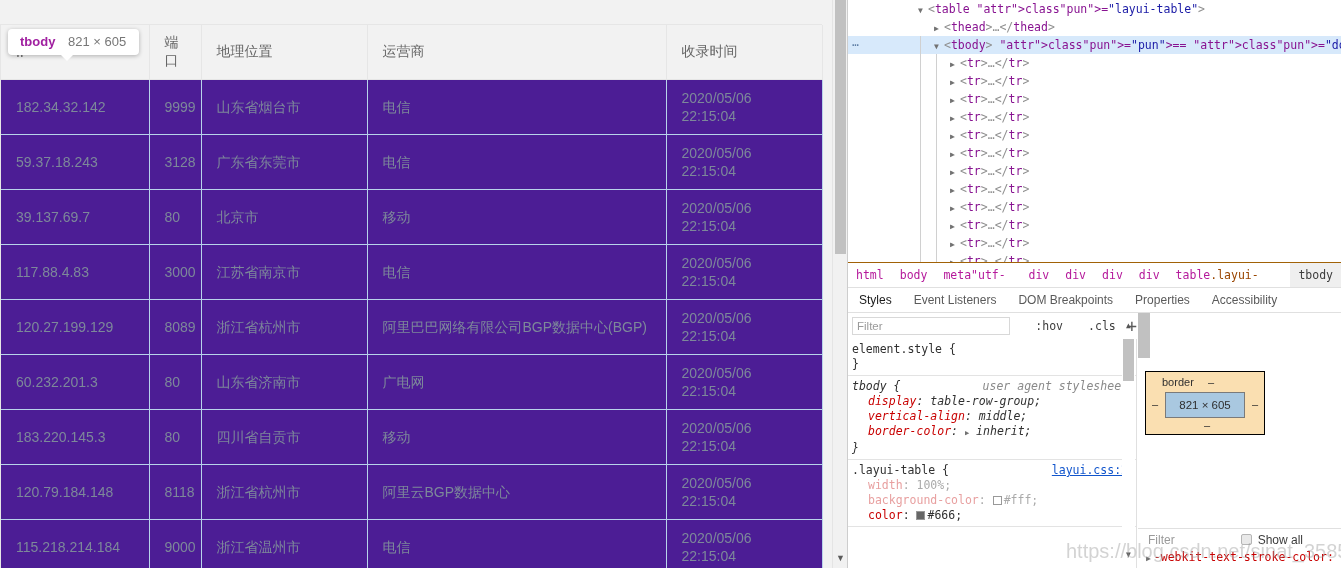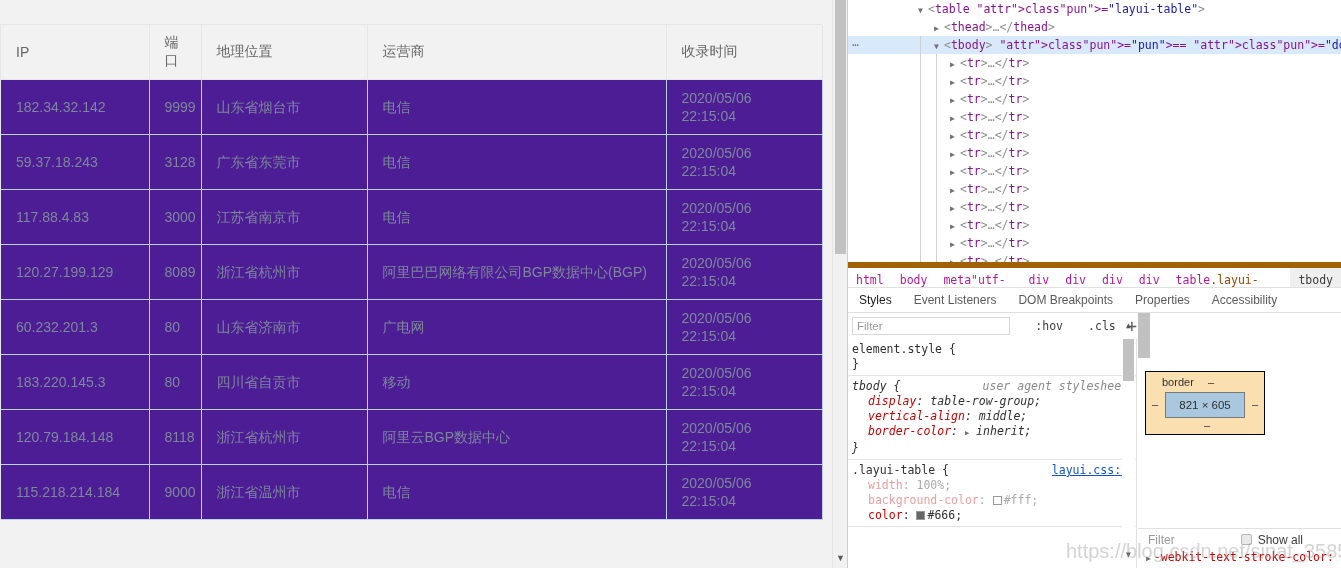--- a/index.html
+++ b/index.html
@@ -121,25 +121,25 @@
   .tri.open:before { content: "\25BC"; }
   .pun { color: #8f8f8f; }
   .tag { color: #881391; }
   .val { color: #1a1aa6; }
   .ellipsis-dots { color: #5f7fa6; letter-spacing: 1px; }
   .guide { position: absolute; top: 0; bottom: 0; width: 1px; background: #d0d0d0; }
 
   
   #crumbs {
     position: absolute; left: 0; top: 262px; right: 0; height: 25px;
-    border-top: 6px solid #a16207;
+    border-top: 1px solid #a16207;
     background: #ffffff;
     font-family: "DejaVu Sans Mono", "Liberation Mono", monospace;
     font-size: 11.5px;
-    display: flex; 
+    display: flex; align-items: center;
     overflow: hidden;
   }
   #crumbs .crumb { padding: 0 8px; color: #b5199b; height: 25px; line-height: 25px; }
   #crumbs .crumb.sel { background: #efefef; color: #3c3c3c; }
   #crumbs .crumb .cls { color: #994500; }
 
   
   #pane-tabs {
     position: absolute; left: 0; top: 287px; right: 0; height: 26px;
     border-top: 1px solid #e0e0e0;
@@ -302,20 +302,27 @@
                 <td>2020/05/06 22:15:04</td>
               </tr>
               <tr>
                 <td>59.37.18.243</td>
                 <td>3128</td>
                 <td>广东省东莞市</td>
                 <td>电信</td>
                 <td>2020/05/06 22:15:04</td>
               </tr>
               <tr>
+                <td>39.137.69.7</td>
+                <td>80</td>
+                <td>北京市</td>
+                <td>移动</td>
+                <td>2020/05/06 22:15:04</td>
+              </tr>
+              <tr>
                 <td>117.88.4.83</td>
                 <td>3000</td>
                 <td>江苏省南京市</td>
                 <td>电信</td>
                 <td>2020/05/06 22:15:04</td>
               </tr>
               <tr>
                 <td>120.27.199.129</td>
                 <td>8089</td>
                 <td>浙江省杭州市</td>
@@ -347,20 +354,24 @@
                 <td>115.218.214.184</td>
                 <td>9000</td>
                 <td>浙江省温州市</td>
                 <td>电信</td>
                 <td>2020/05/06 22:15:04</td>
               </tr>
             </tbody>
         </table>
       </div>
 
+      <div id="insp-tooltip">
+        <span class="tag">tbody</span>
+        <span class="dims">821 × 605</span>
+      </div>
 
     </div>
 
     <div id="page-scrollbar">
       <div class="thumb"></div>
       <div class="arrow-dn">▼</div>
     </div>
   </div>
 
   <div id="devtools">

